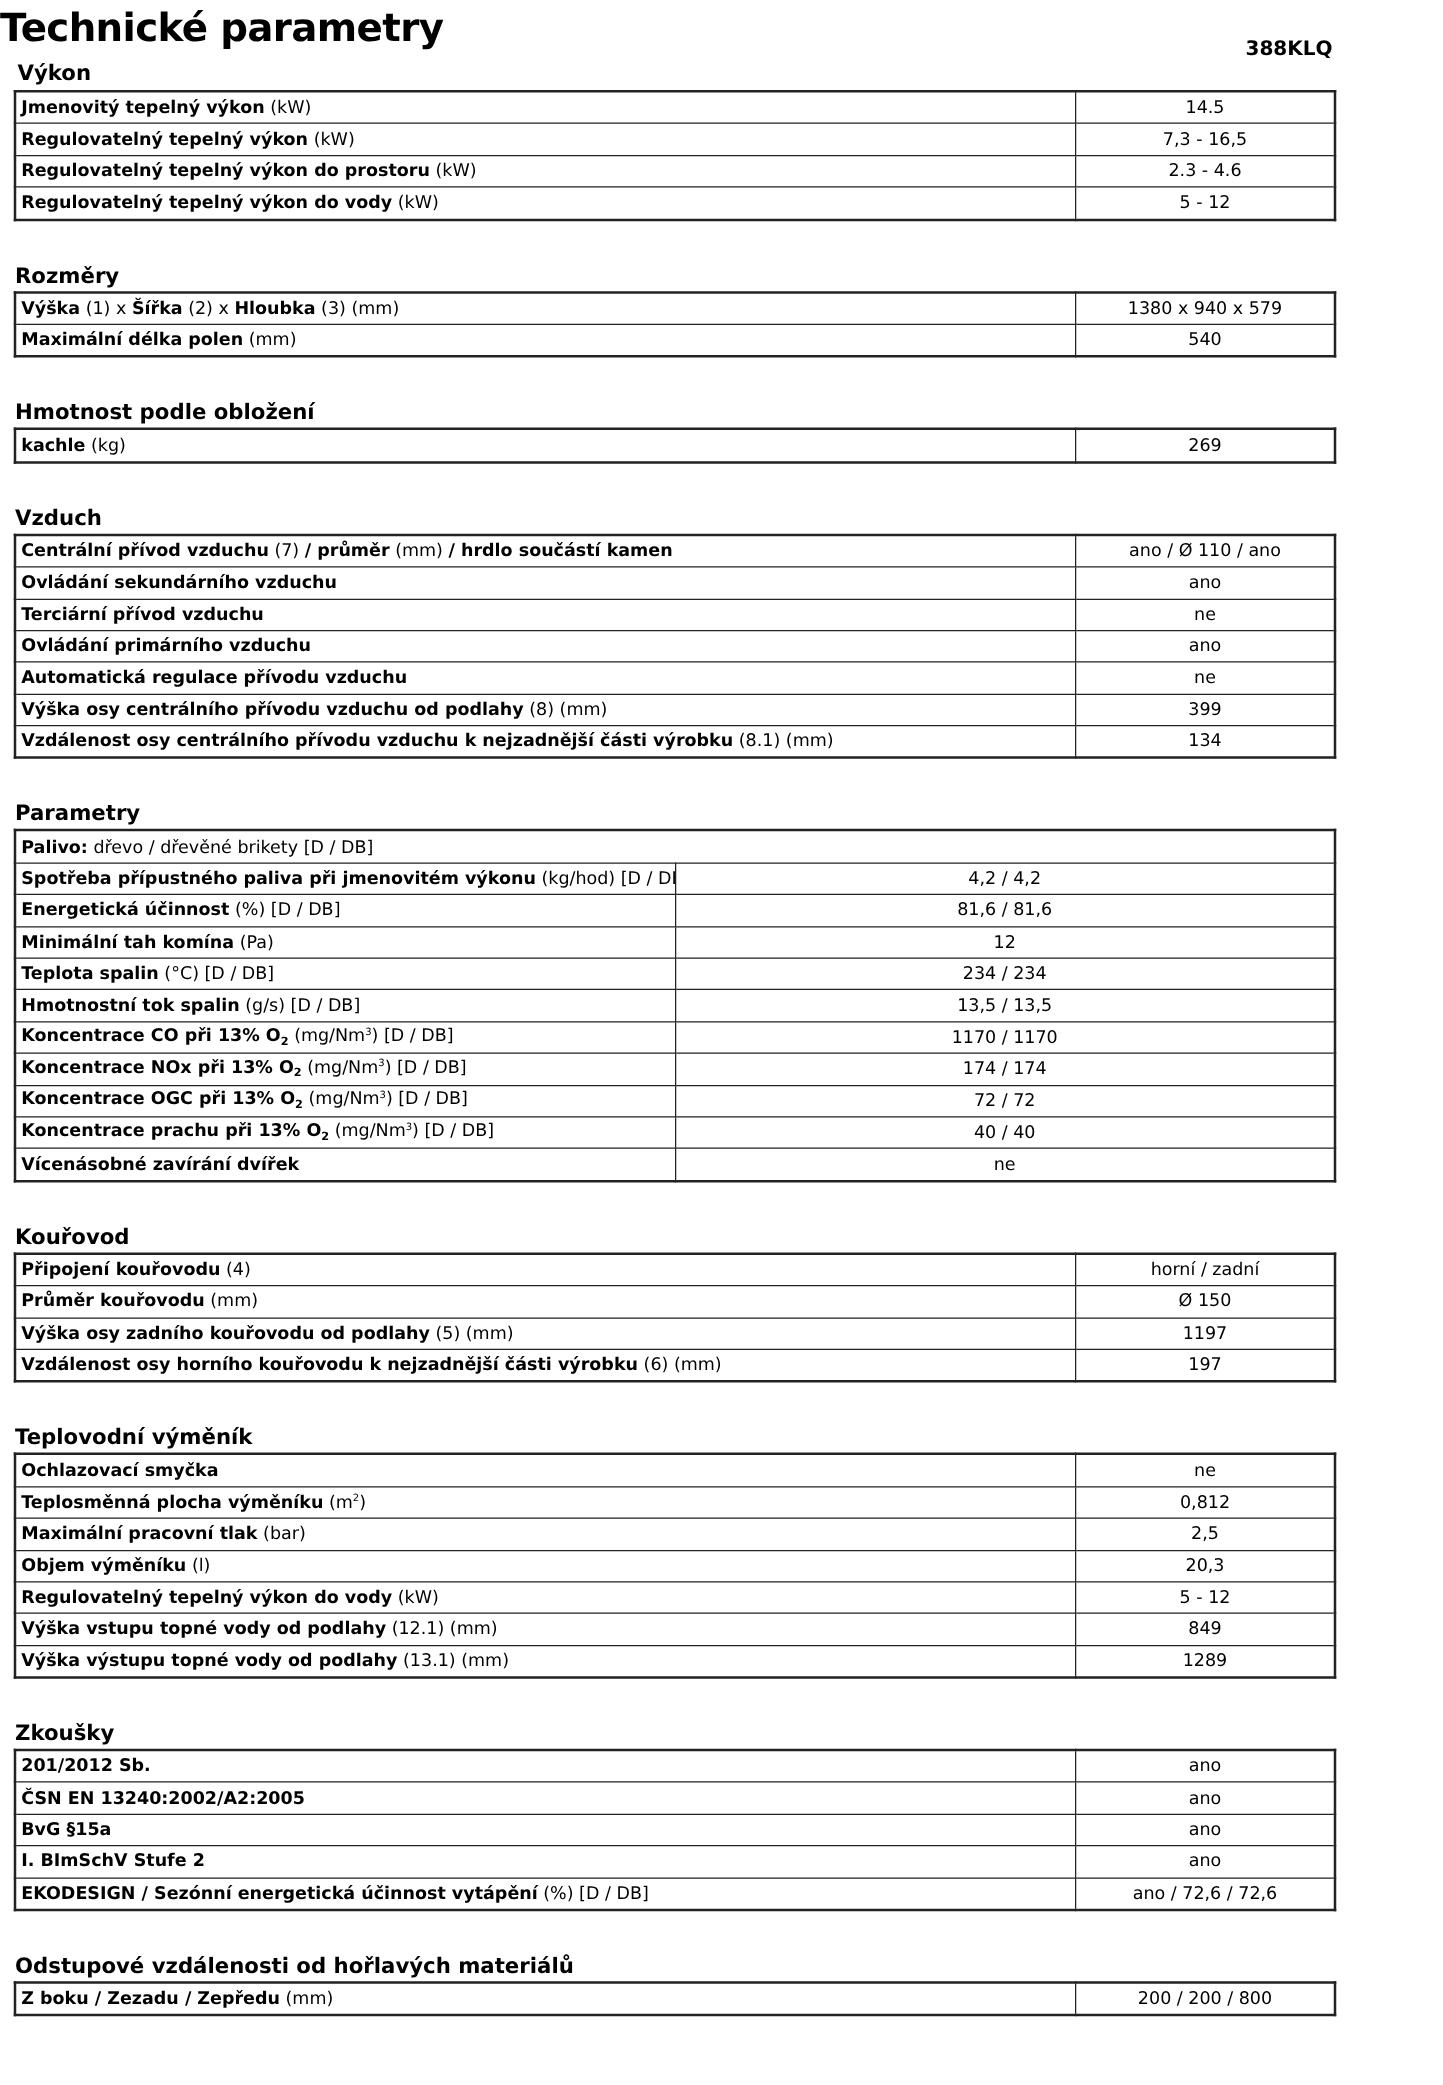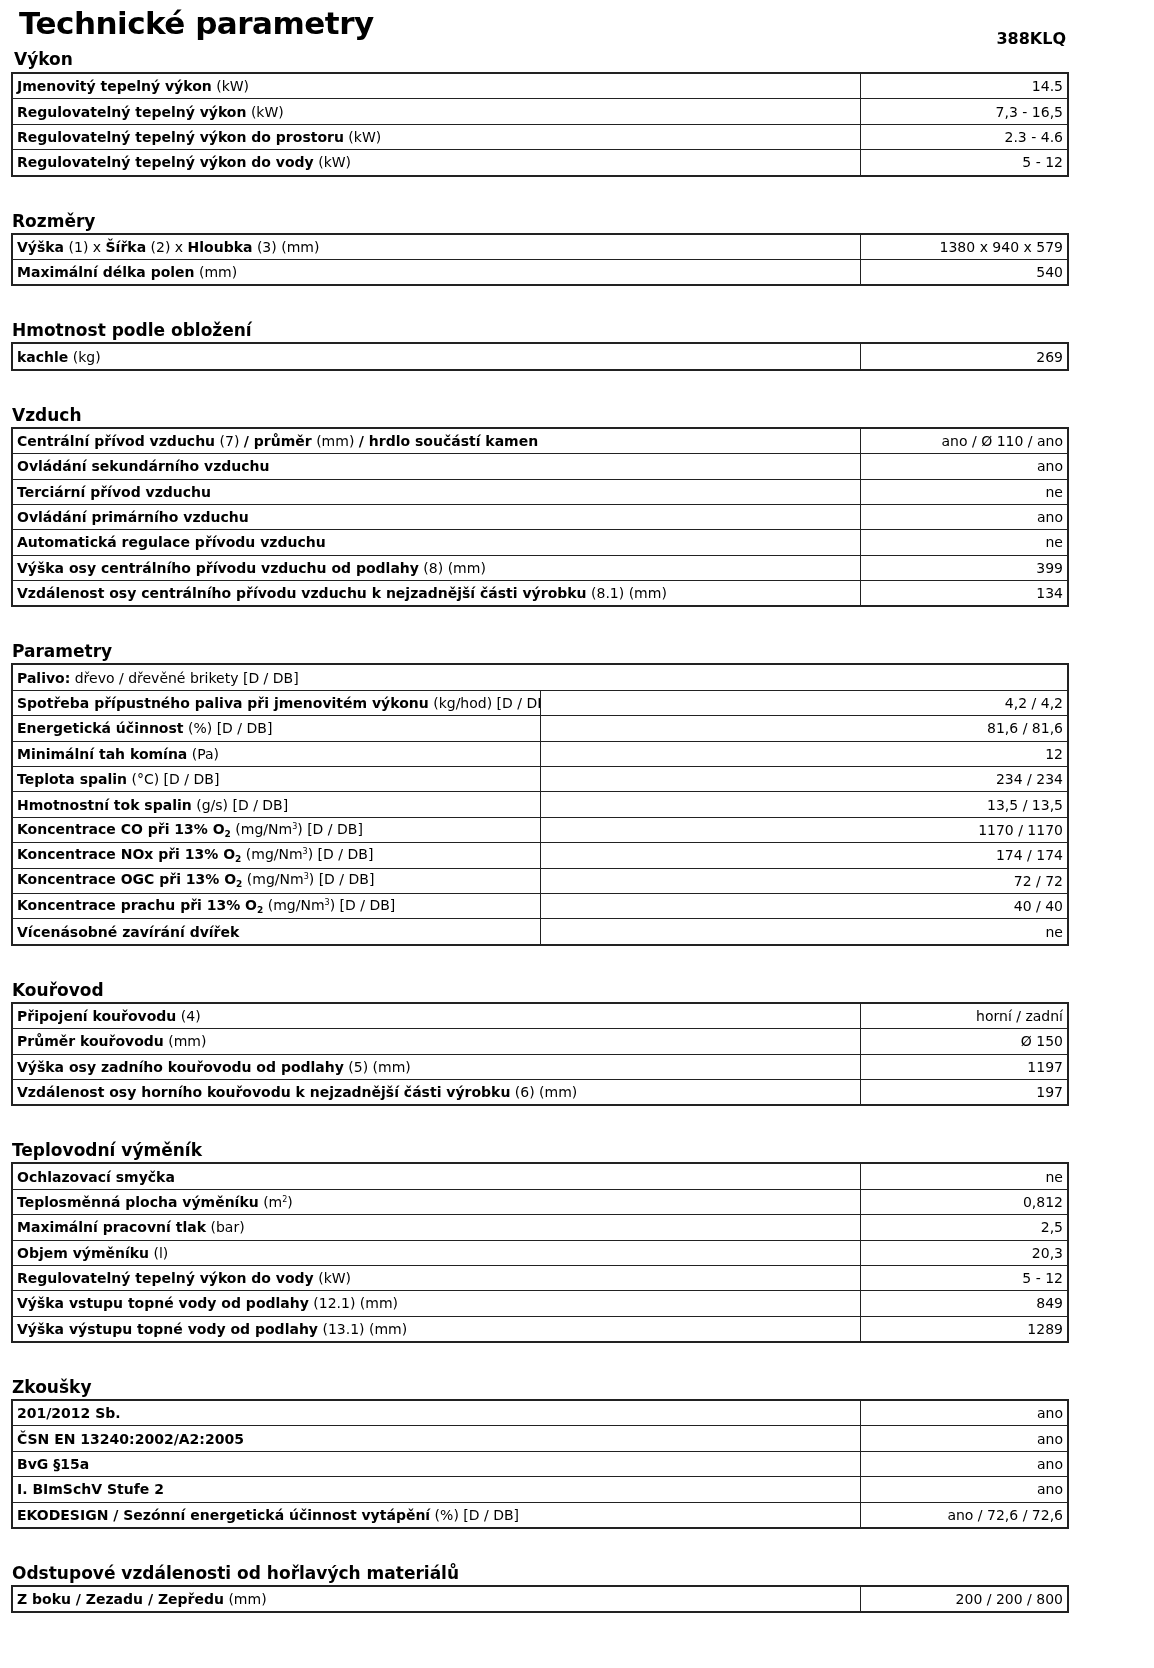--- a/index.html
+++ b/index.html
@@ -1,21 +1,21 @@
 <!DOCTYPE html>
 <html><head>
 <meta charset="utf-8">
 <style>
   html, body { margin: 0; padding: 0; background: #ffffff; }
   body {
     width: 1154px; height: 1668px; position: relative; overflow: hidden;
     font-family: "DejaVu Sans", sans-serif; color: #000;
   }
   .page-title {
-    position: absolute; left: 19px; top: 8px;
+    position: absolute; left: 0; top: 8px;
     font-size: 31px; font-weight: bold; letter-spacing: -0.5px; line-height: 1;
   }
   .model {
     position: absolute; right: 88px; top: 31px;
     font-size: 16px; font-weight: bold; line-height: 1;
   }
   .content { position: absolute; left: 11px; top: 46px; width: 1058px; }
   .section-title {
     font-size: 17px; font-weight: bold; line-height: 20px;
     margin: 0; padding: 0 0 0 1px; height: 24px; display: flex; align-items: center;
@@ -24,21 +24,21 @@
   .section { margin-bottom: 32px; }
   table.spec {
     width: 100%; border-collapse: collapse; table-layout: fixed;
     border: 2px solid #222;
   }
   table.spec td {
     border: 1.5px solid #222; height: 24.4px; padding: 0 4px;
     font-size: 14px; line-height: 1; white-space: nowrap; overflow: hidden;
   }
   table.spec td.label { width: 839px; }
-  table.spec td.value { text-align: right; }
+  table.spec td.value { text-align: center; }
   .b { font-weight: bold; }
   .i { }
   .sub { font-size: 9px; vertical-align: -3px; font-weight: bold; }
   .sup { font-size: 8px; vertical-align: 5px; }
 </style>
 </head>
 <body>
 
 <div class="page-title">Technické parametry</div>
 <div class="model">388KLQ</div>

